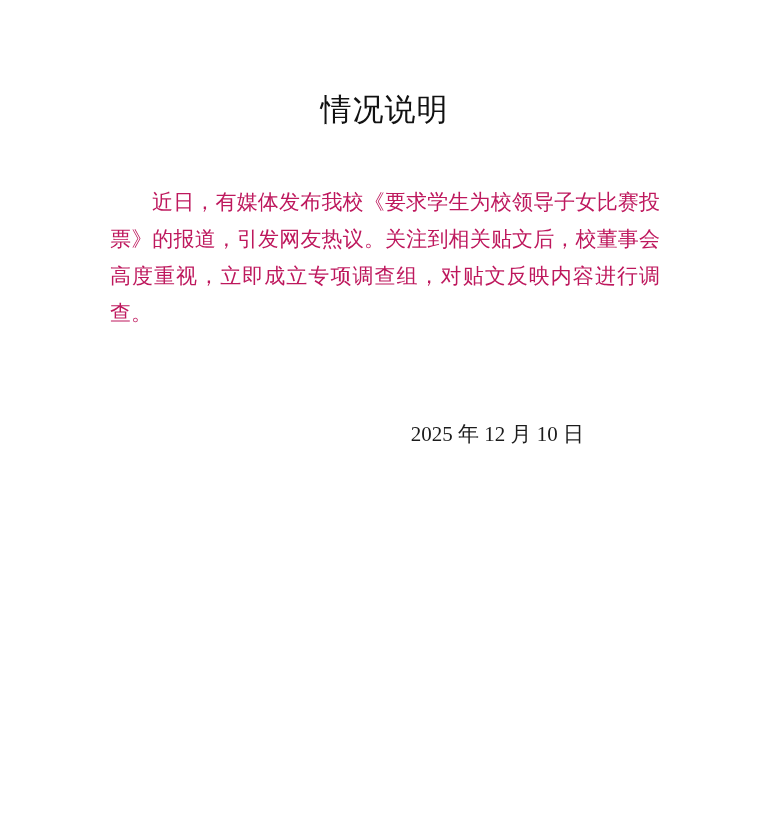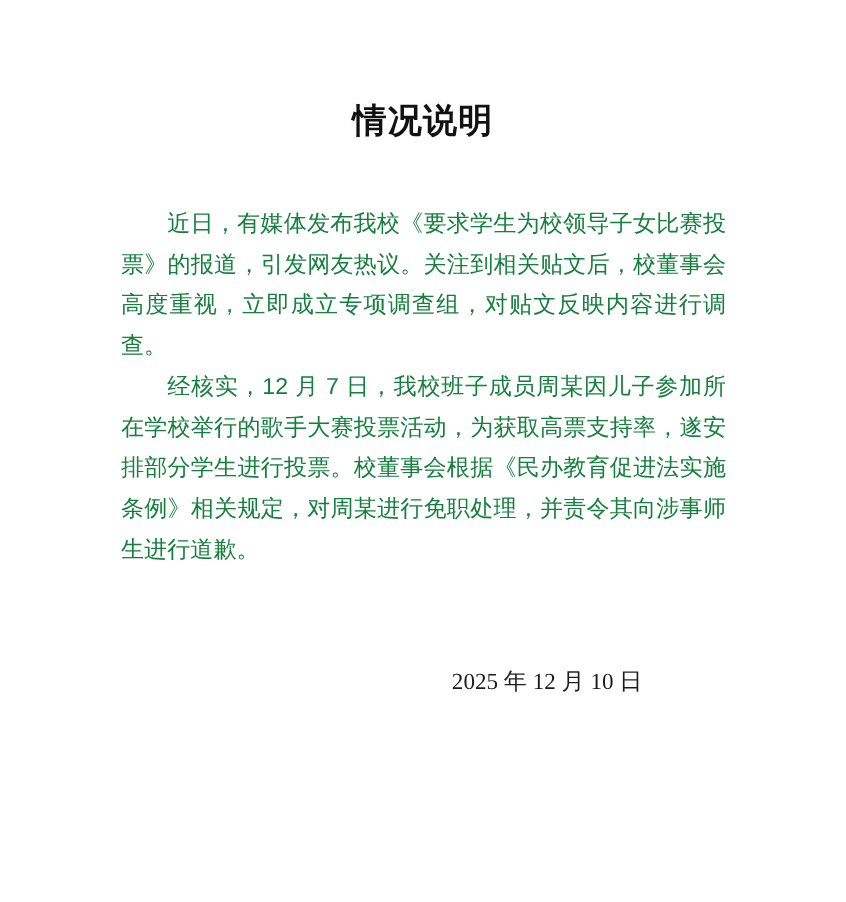--- a/index.html
+++ b/index.html
@@ -12,32 +12,32 @@
     height: 820px;
     margin: 0 auto;
     background: #ffffff;
     color: #1a1a1a;
     overflow: hidden;
   }
   .doc-title {
     padding-top: 90px;
     text-align: center;
     font-family: "Liberation Sans", "DejaVu Sans", sans-serif;
-    font-weight: 700;
+    font-weight: 400;
     font-size: 31px;
     line-height: 40px;
     color: #111111;
     letter-spacing: 1px;
   }
   .doc-body {
     padding: 55px 109px 0 110px;
-    font-family: Liberation Sans, sans-serif;
+    font-family: Liberation Mono, monospace;
     font-size: 21px;
     line-height: 37px;
-    color: #15803d;
+    color: #be185d;
   }
   .doc-body p {
     text-indent: 2em;
     text-align: justify;
     text-justify: inter-ideograph;
   }
   .doc-date {
     margin-top: 83px;
     padding-right: 185px;
     text-align: right;
@@ -49,17 +49,16 @@
   }
 </style>
 </head>
 <body>
 
 <div class="page">
   <h1 class="doc-title">情况说明</h1>
 
   <div class="doc-body">
     <p>近日，有媒体发布我校《要求学生为校领导子女比赛投票》的报道，引发网友热议。关注到相关贴文后，校董事会高度重视，立即成立专项调查组，对贴文反映内容进行调查。</p>
-    <p>经核实，12 月 7 日，我校班子成员周某因儿子参加所在学校举行的歌手大赛投票活动，为获取高票支持率，遂安排部分学生进行投票。校董事会根据《民办教育促进法实施条例》相关规定，对周某进行免职处理，并责令其向涉事师生进行道歉。</p>
   </div>
 
   <div class="doc-date">2025 年 12 月 10 日</div>
 </div>
 
 </body></html>

